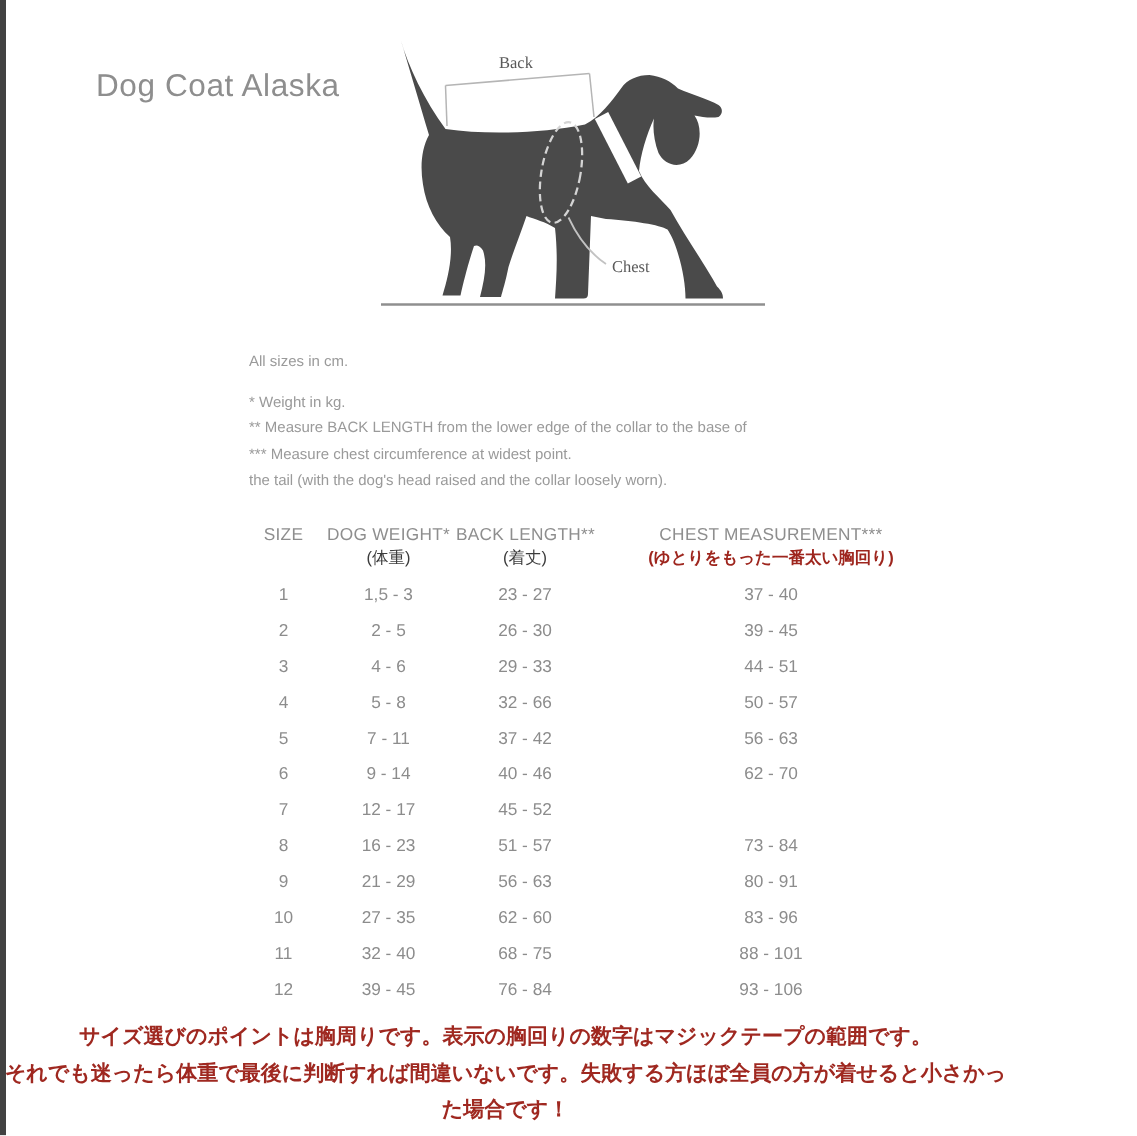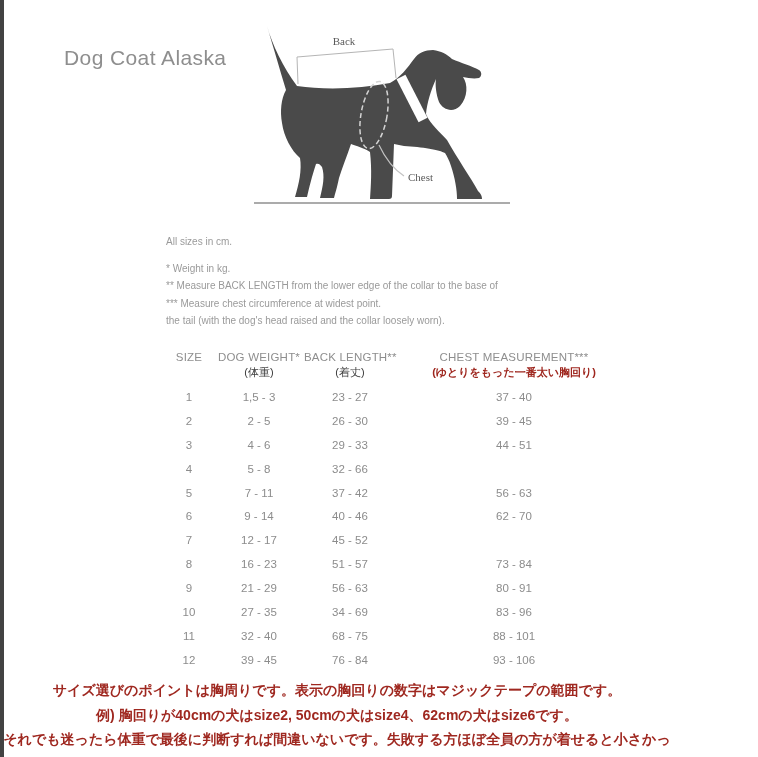--- a/index.html
+++ b/index.html
@@ -142,20 +142,21 @@
         <div class="trow">
           <div class="cell">3</div>
           <div class="cell">4 - 6</div>
           <div class="cell">29 - 33</div>
           <div class="cell">44 - 51</div>
         </div>
         <div class="trow">
           <div class="cell">4</div>
           <div class="cell">5 - 8</div>
           <div class="cell">32 - 66</div>
+          <div class="cell">50 - 57</div>
         </div>
         <div class="trow">
           <div class="cell">5</div>
           <div class="cell">7 - 11</div>
           <div class="cell">37 - 42</div>
           <div class="cell">56 - 63</div>
         </div>
         <div class="trow">
           <div class="cell">6</div>
           <div class="cell">9 - 14</div>
@@ -175,37 +176,36 @@
         </div>
         <div class="trow">
           <div class="cell">9</div>
           <div class="cell">21 - 29</div>
           <div class="cell">56 - 63</div>
           <div class="cell">80 - 91</div>
         </div>
         <div class="trow">
           <div class="cell">10</div>
           <div class="cell">27 - 35</div>
-          <div class="cell">34 - 69</div>
+          <div class="cell">62 - 60</div>
           <div class="cell">83 - 96</div>
         </div>
         <div class="trow">
           <div class="cell">11</div>
           <div class="cell">32 - 40</div>
           <div class="cell">68 - 75</div>
           <div class="cell">88 - 101</div>
         </div>
         <div class="trow">
           <div class="cell">12</div>
           <div class="cell">39 - 45</div>
           <div class="cell">76 - 84</div>
           <div class="cell">93 - 106</div>
         </div>
       </div>
   </div>
 
   <div class="footer">
       <div class="footer-line">サイズ選びのポイントは胸周りです。表示の胸回りの数字はマジックテープの範囲です。</div>
-      <div class="footer-line">例) 胸回りが40cmの犬はsize2, 50cmの犬はsize4、62cmの犬はsize6です。</div>
       <div class="footer-line">それでも迷ったら体重で最後に判断すれば間違いないです。失敗する方ほぼ全員の方が着せると小さかった場合です！</div>
     </div>
 
 </div>
 
 </body></html>

